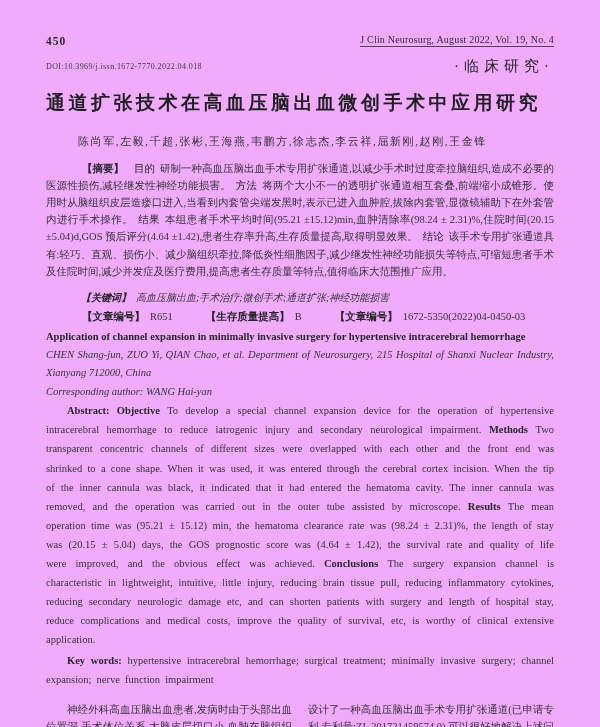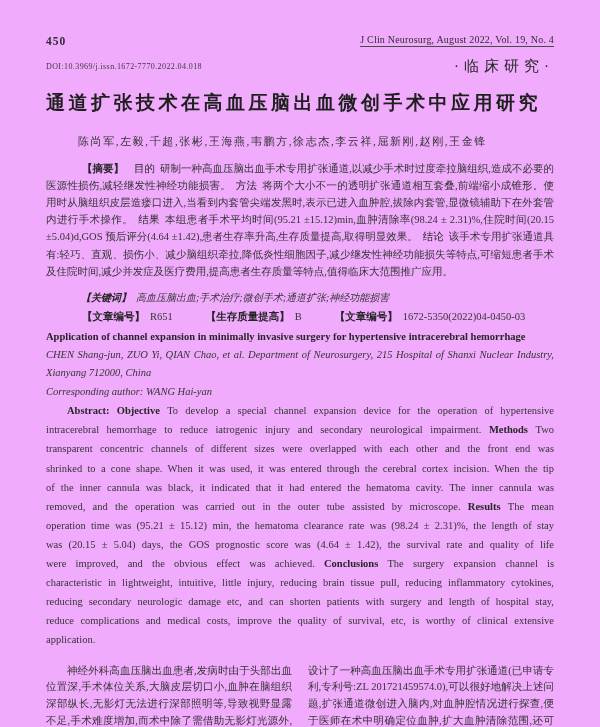--- a/index.html
+++ b/index.html
@@ -74,20 +74,23 @@
     <span class="lbl0">【文章编号】</span><span class="val">R651</span><span class="lbl0">【生存质量提高】</span><span class="val">B</span><span class="lbl0">【文章编号】</span><span>1672-5350(2022)04-0450-03</span>
   </div>
 
   <div class="en">
     <div class="en-title">Application of channel expansion in minimally invasive surgery for hypertensive intracerebral hemorrhage</div>
     <div class="en-auth">CHEN Shang-jun, ZUO Yi, QIAN Chao, et al. Department of Neurosurgery, 215 Hospital of Shanxi Nuclear Industry, Xianyang 712000, China</div>
     <div class="en-auth">Corresponding author: WANG Hai-yan</div>
     <p class="en-abs" style="margin:0;">
       <span class="b">Abstract: Objective</span>&nbsp;<span>To develop a special channel expansion device for the operation of hypertensive intracerebral hemorrhage to reduce iatrogenic injury and secondary neurological impairment.</span>&nbsp;<span class="b">Methods</span>&nbsp;<span>Two transparent concentric channels of different sizes were overlapped with each other and the front end was shrinked to a cone shape. When it was used, it was entered through the cerebral cortex incision. When the tip of the inner cannula was black, it indicated that it had entered the hematoma cavity. The inner cannula was removed, and the operation was carried out in the outer tube assisted by microscope.</span>&nbsp;<span class="b">Results</span>&nbsp;<span>The mean operation time was (95.21 ± 15.12) min, the hematoma clearance rate was (98.24 ± 2.31)%, the length of stay was (20.15 ± 5.04) days, the GOS prognostic score was (4.64 ± 1.42), the survival rate and quality of life were improved, and the obvious effect was achieved.</span>&nbsp;<span class="b">Conclusions</span>&nbsp;<span>The surgery expansion channel is characteristic in lightweight, intuitive, little injury, reducing brain tissue pull, reducing inflammatory cytokines, reducing secondary neurologic damage etc, and can shorten patients with surgery and length of hospital stay, reduce complications and medical costs, improve the quality of survival, etc, is worthy of clinical extensive application.</span>
     </p>
+    <p class="en-kw" style="margin-bottom:0;">
+      <span class="b">Key words:</span>&nbsp;<span>hypertensive intracerebral hemorrhage; surgical treatment; minimally invasive surgery; channel expansion; nerve function impairment</span>
+    </p>
   </div>
 
   <div class="cols">
 
     <div class="col">
       <p class="p-ind">神经外科高血压脑出血患者,发病时由于头部出血位置深,手术体位关系,大脑皮层切口小,血肿在脑组织深部纵长,无影灯无法进行深部照明等,导致视野显露不足,手术难度增加,而术中除了需借助无影灯光源外,为了看清病变位置,常常用脑压板从各个角度反复牵拉正常脑组织,造成脑组织挫伤,缺血坏死,加重患者神经功能损伤。为此本研究</p>
 
     </div>
 
     <div class="col">

